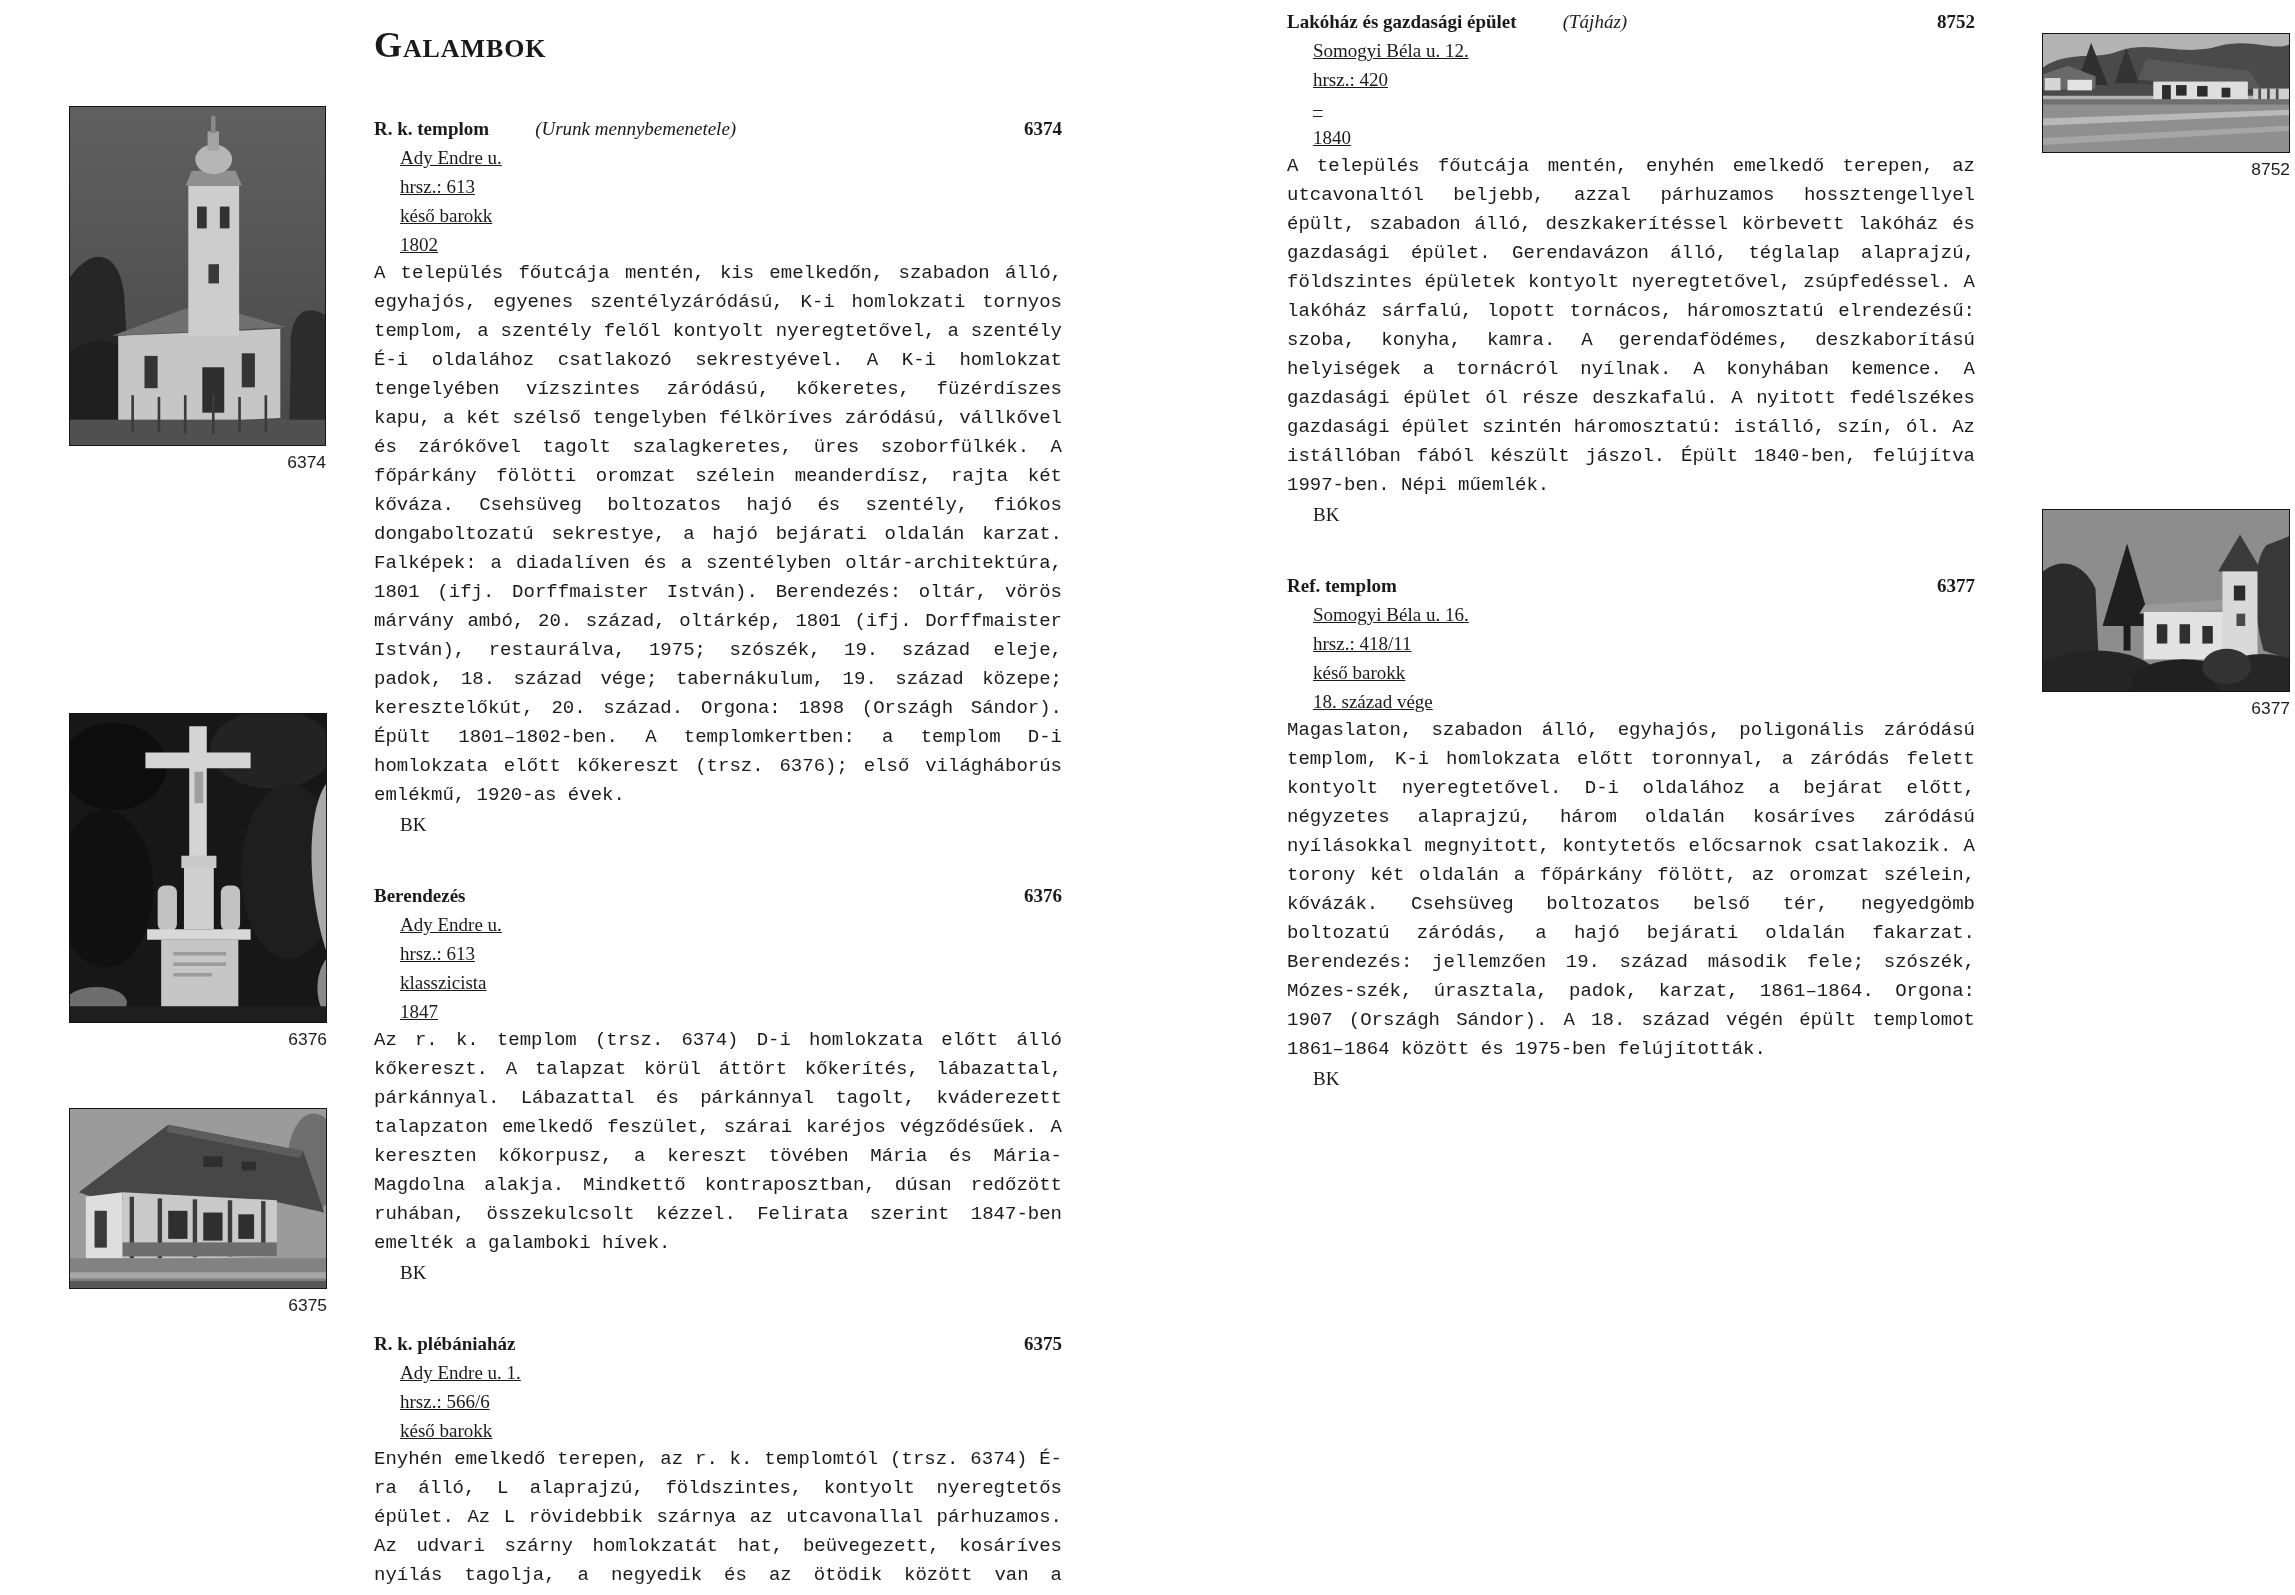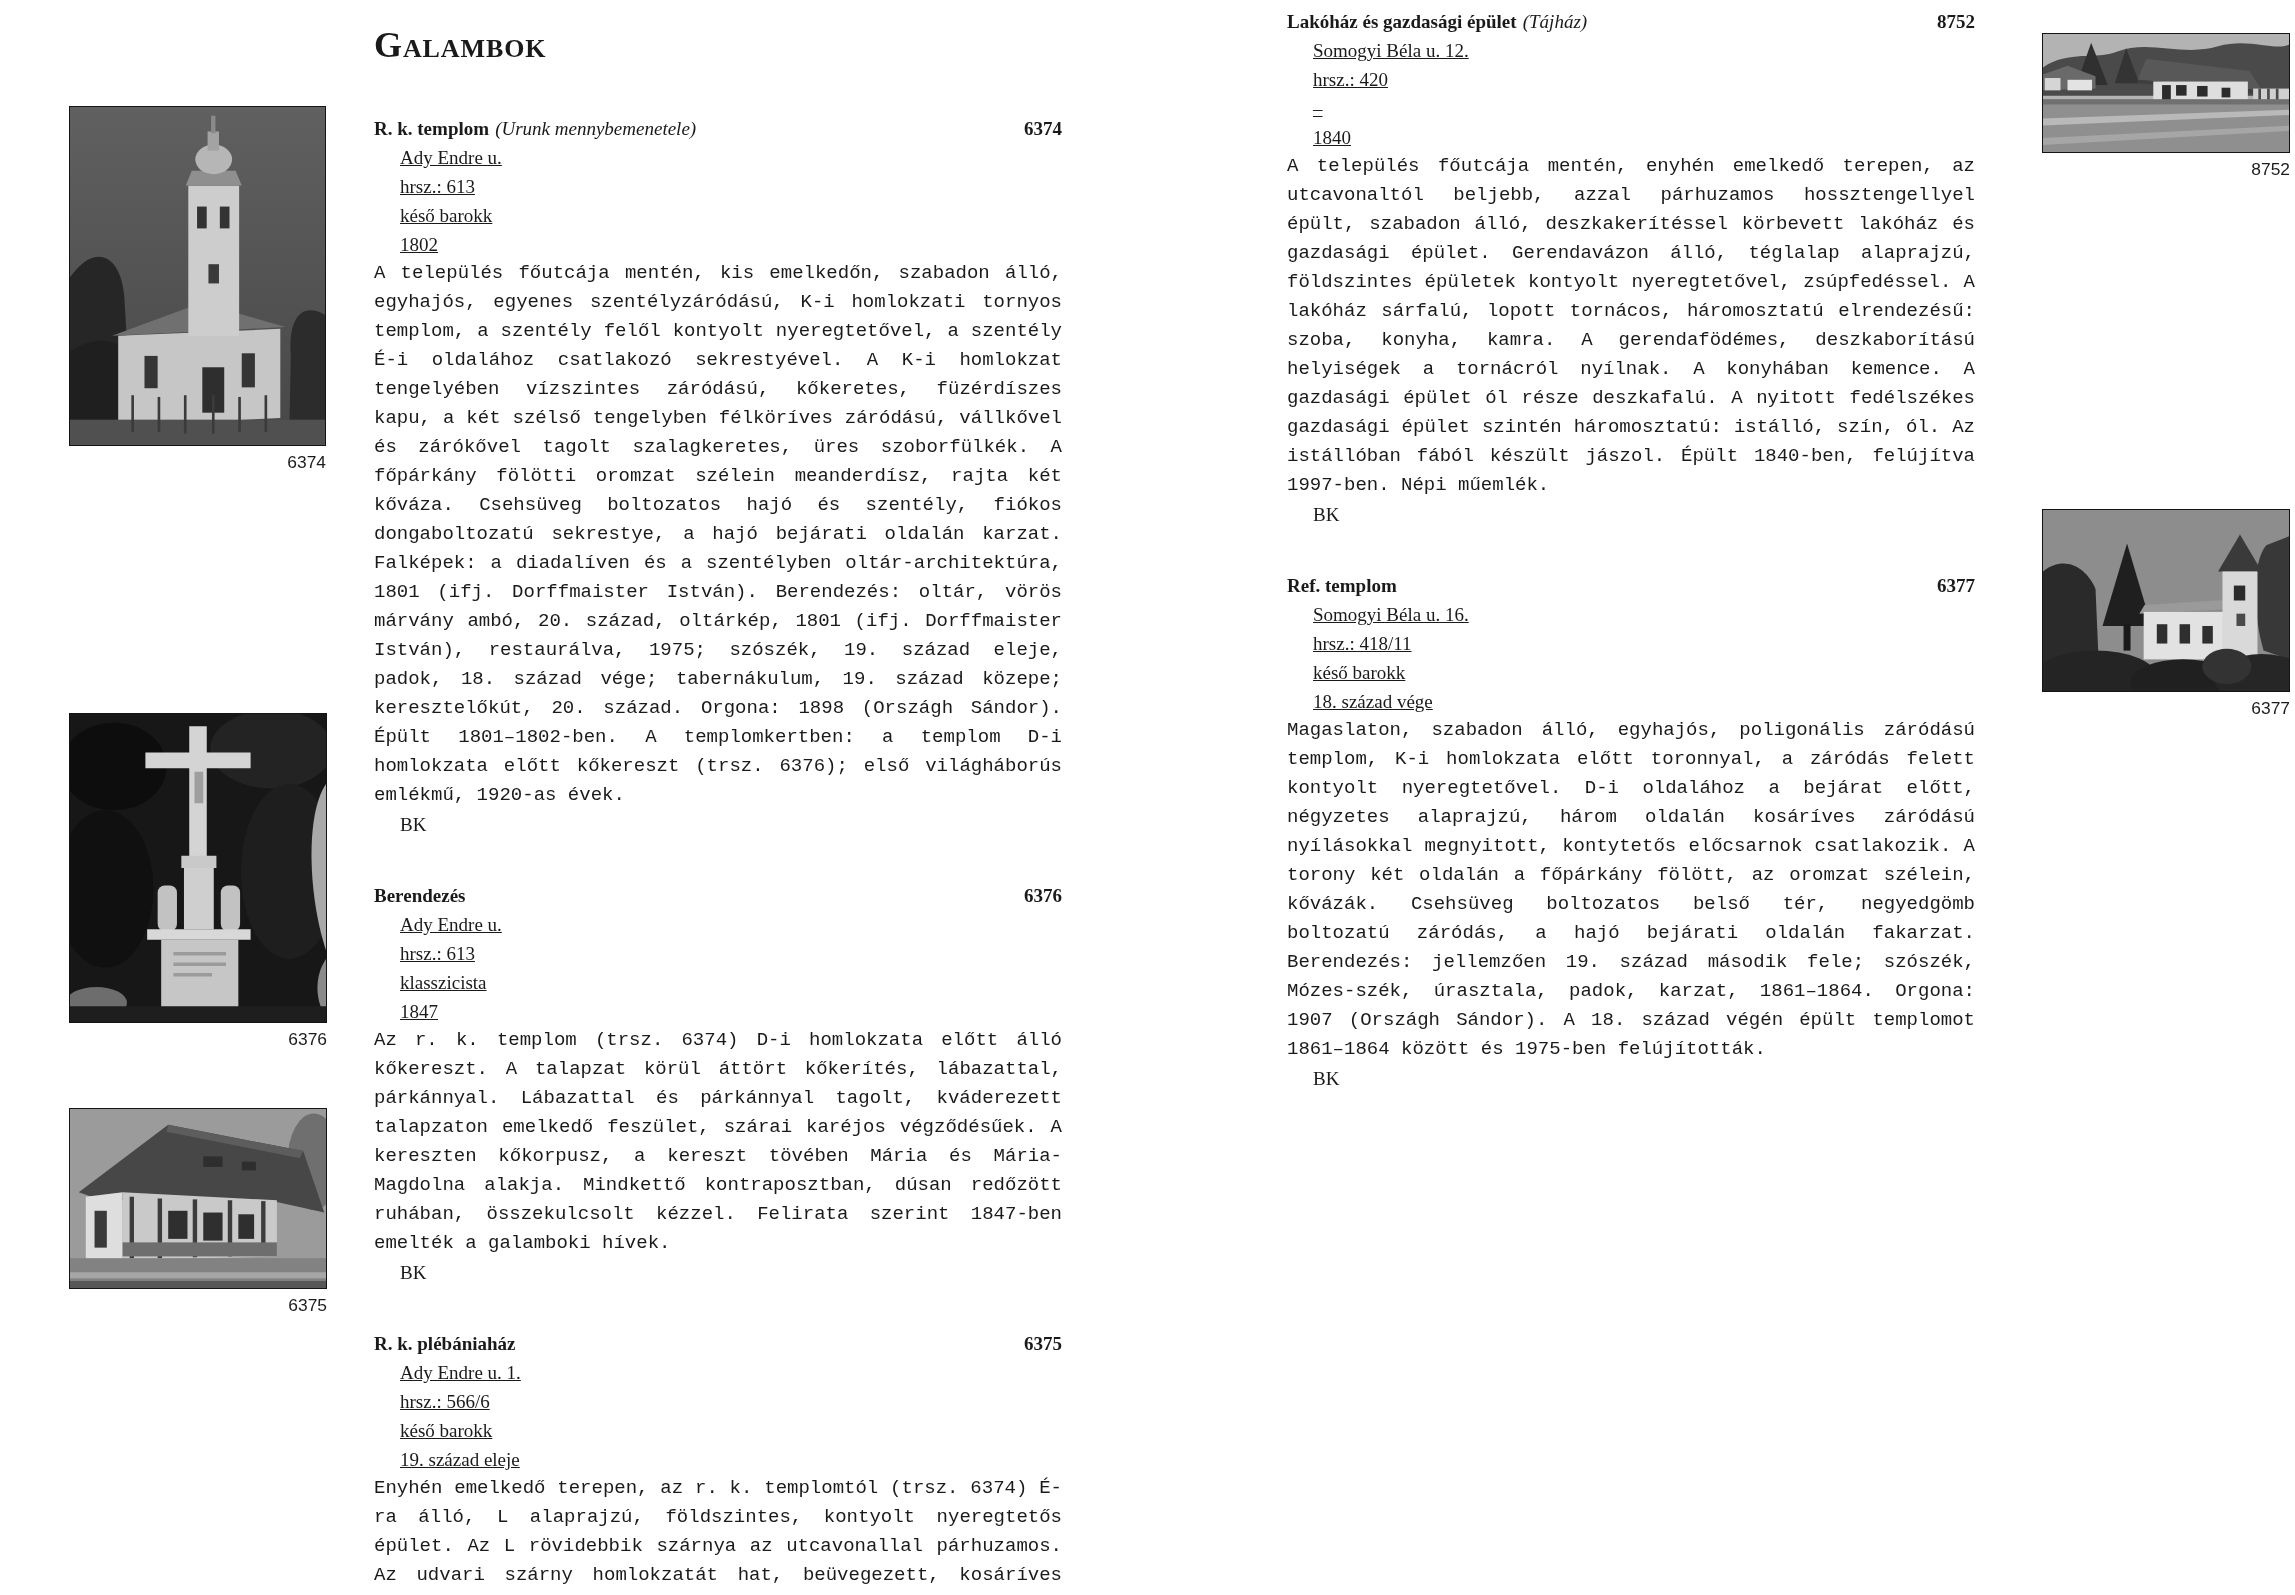--- a/index.html
+++ b/index.html
@@ -21,21 +21,21 @@
   }
   .page-title::first-letter { font-size:36px; }
 
   .entry { margin-top:42px; }
   .entry.first-left  { margin-top:48px; }
   .entry.first-right { margin-top:7px;  }
   .entry.second-right{ }
 
   .entry-head {
     display:flex; align-items:baseline;
-    font-size:19px; line-height:29px;
+    font-size:19px; line-height:29px;gap:40px;
   }
   .head-name  { font-weight:bold; white-space:nowrap; }
   .head-paren { font-weight:normal; margin-left:6.1px; white-space:nowrap;font-style:italic; }
   .head-num   { font-weight:bold; margin-left:auto; }
 
   .meta-line {
     padding-left:26px;
     font-size:19px; line-height:29px;text-decoration:underline;
   }
   .entry-body {
@@ -262,21 +262,20 @@
 
     <section class="entry">
       <div class="entry-head">
         <span class="head-name">R. k. plébániaház</span>
         <span class="head-paren"></span>
         <span class="head-num">6375</span>
       </div>
       <div class="meta-line">Ady Endre u. 1.</div>
       <div class="meta-line">hrsz.: 566/6</div>
       <div class="meta-line">késő barokk</div>
-      <div class="meta-line">19. század eleje</div>
       <p class="entry-body" style="margin:0;">Enyhén emelkedő terepen, az r. k. templomtól (trsz. 6374) É-ra álló, L alaprajzú, földszintes, kontyolt nyeregtetős épület. Az L rövidebbik szárnya az utcavonallal párhuzamos. Az udvari szárny homlokzatát hat, beüvegezett, kosáríves nyílás tagolja, a negyedik és az ötödik között van a vízszintes záródású ajtó, melyhez előtetővel ellátott terasz kapcsolódik. Ny-i végéhez toldalék épült. Az utcai szárny egytraktusos, az udvari szárny egytraktusos, oldalfolyosós elrendezésű. Az udvari szárny helyiségei fiókos dongaboltozatúak, a többi síkmennyezetes. Nyílászárók: 19. század vége – 20. század eleje. A 19. század elején épült plébániaházat a 19. század végén – 20. század elején historizáló stílusban átépítették. 1983–1984-ben felújítva.</p>
       <div class="bk-line">BK</div>
     </section>
   </div>
 
   <div class="col col-right">
 
     <section class="entry first-right">
       <div class="entry-head">
         <span class="head-name">Lakóház és gazdasági épület</span>

